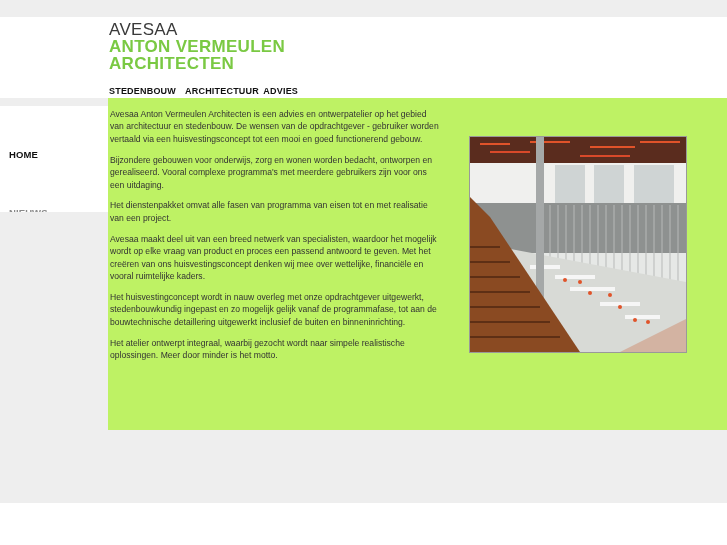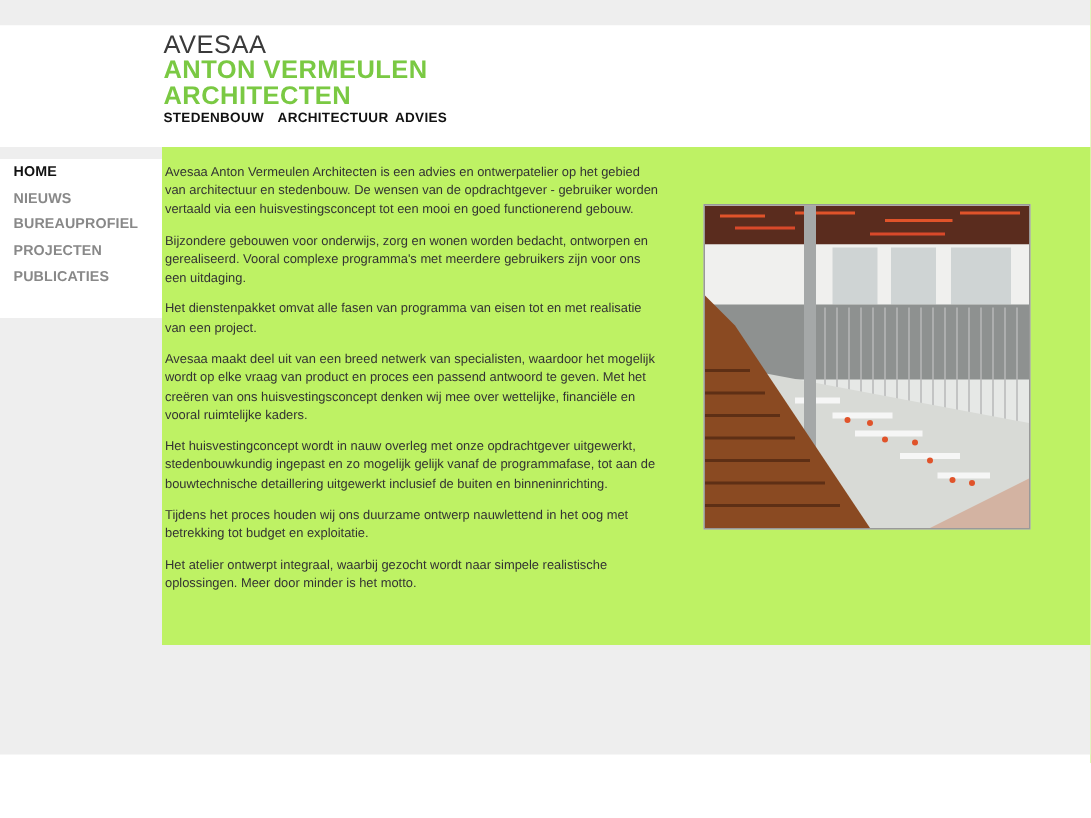--- a/index.html
+++ b/index.html
@@ -7,28 +7,29 @@
       width: 727px; height: 545px; position: relative; overflow: hidden;
       background: #ffffff;
       font-family: "Liberation Sans", "DejaVu Sans", sans-serif;
       color: #333333;
     }
     .top-band { position: absolute; left: 0; top: 0; width: 727px; height: 17px; background: #eeeeee; }
     .header { position: absolute; left: 0; top: 17px; width: 727px; height: 81px; background: #ffffff; }
     .logo { position: absolute; left: 109px; top: 4px; }
     .logo .l1 { font-size: 17px; font-weight: normal; color: #3a3a3a; line-height: 17px; letter-spacing: 0.3px; }
     .logo .l2, .logo .l3 { font-size: 17px; font-weight: bold; color: #7ac943; line-height: 17px; letter-spacing: 0.3px; }
-    .logo .l4 { font-size: 9px; font-weight: bold; color: #111; line-height: 12px; letter-spacing: 0.2px; margin-top: 0; word-spacing: 2px; }
+    .logo .l4 { font-size: 9px; font-weight: bold; color: #111; line-height: 12px; letter-spacing: 0.2px; margin-top: 13px; word-spacing: 2px; }
 
     .side-strip { position: absolute; left: 0; top: 98px; width: 108px; height: 8px; background: #eeeeee; }
     .nav { position: absolute; left: 0; top: 106px; width: 108px; height: 106px; background: #ffffff; }
     .nav a {
       display: block; height: 17.5px; line-height: 17.5px; padding-left: 9px;
       font-size: 9.5px; font-weight: bold; color: #888888; text-decoration: none;
       letter-spacing: 0.1px;
+      margin-top: 40px;
     }
     .nav a.active { color: #111111; }
     .side-gray { position: absolute; left: 0; top: 212px; width: 108px; height: 218px; background: #eeeeee; }
 
     .content { position: absolute; left: 108px; top: 98px; width: 619px; height: 332px; background: #bef264; }
     .text { position: absolute; left: 2px; top: 10px; width: 330px; }
     .text p { margin: 0 0 8.5px 0; font-size: 8.6px; line-height: 12.4px; color: #333333; }
 
     .photo {
       position: absolute; left: 361px; top: 38px; width: 218px; height: 217px;
@@ -63,21 +64,20 @@
 
 <div class="side-gray"></div>
 
 <div class="content">
   <div class="text">
     <p>Avesaa Anton Vermeulen Architecten is een advies en ontwerpatelier op het gebied van architectuur en stedenbouw. De wensen van de opdrachtgever - gebruiker worden vertaald via een huisvestingsconcept tot een mooi en goed functionerend gebouw.</p>
     <p>Bijzondere gebouwen voor onderwijs, zorg en wonen worden bedacht, ontworpen en gerealiseerd. Vooral complexe programma's met meerdere gebruikers zijn voor ons een uitdaging.</p>
     <p>Het dienstenpakket omvat alle fasen van programma van eisen tot en met realisatie van een project.</p>
     <p>Avesaa maakt deel uit van een breed netwerk van specialisten, waardoor het mogelijk wordt op elke vraag van product en proces een passend antwoord te geven. Met het creëren van ons huisvestingsconcept denken wij mee over wettelijke, financiële en vooral ruimtelijke kaders.</p>
     <p>Het huisvestingconcept wordt in nauw overleg met onze opdrachtgever uitgewerkt, stedenbouwkundig ingepast en zo mogelijk gelijk vanaf de programmafase, tot aan de bouwtechnische detaillering uitgewerkt inclusief de buiten en binneninrichting.</p>
-    <p>Tijdens het proces houden wij ons duurzame ontwerp nauwlettend in het oog met betrekking tot budget en exploitatie.</p>
     <p>Het atelier ontwerpt integraal, waarbij gezocht wordt naar simpele realistische oplossingen. Meer door minder is het motto.</p>
   </div>
 
   <div class="photo">
     <svg width="216" height="215" viewBox="0 0 216 215" xmlns="http://www.w3.org/2000/svg">
 
       <rect x="0" y="0" width="216" height="215" fill="#e6e8e6"></rect>
       <rect x="0" y="0" width="216" height="26" fill="#5a2c1e"></rect>
       <rect x="10" y="6" width="30" height="2" fill="#e0532a"></rect>
       <rect x="60" y="4" width="40" height="2" fill="#e0532a"></rect>

